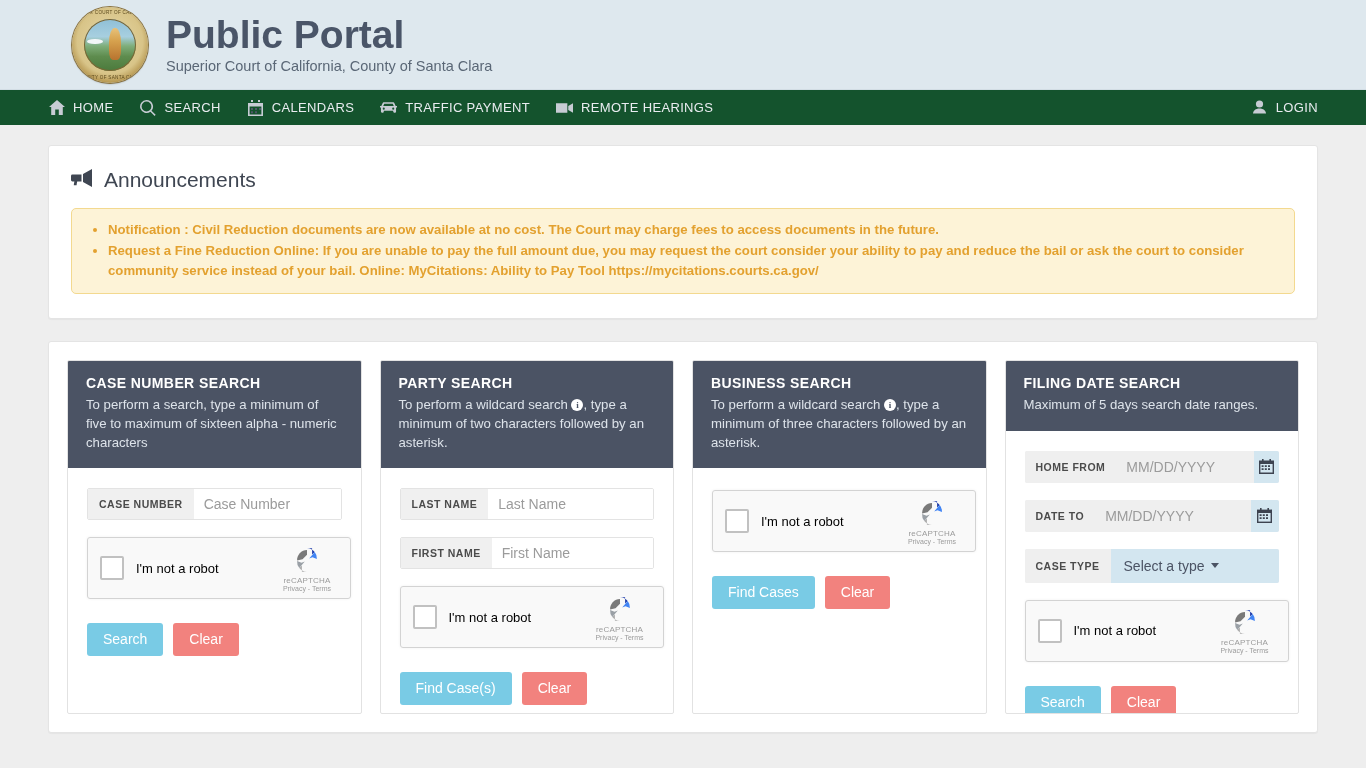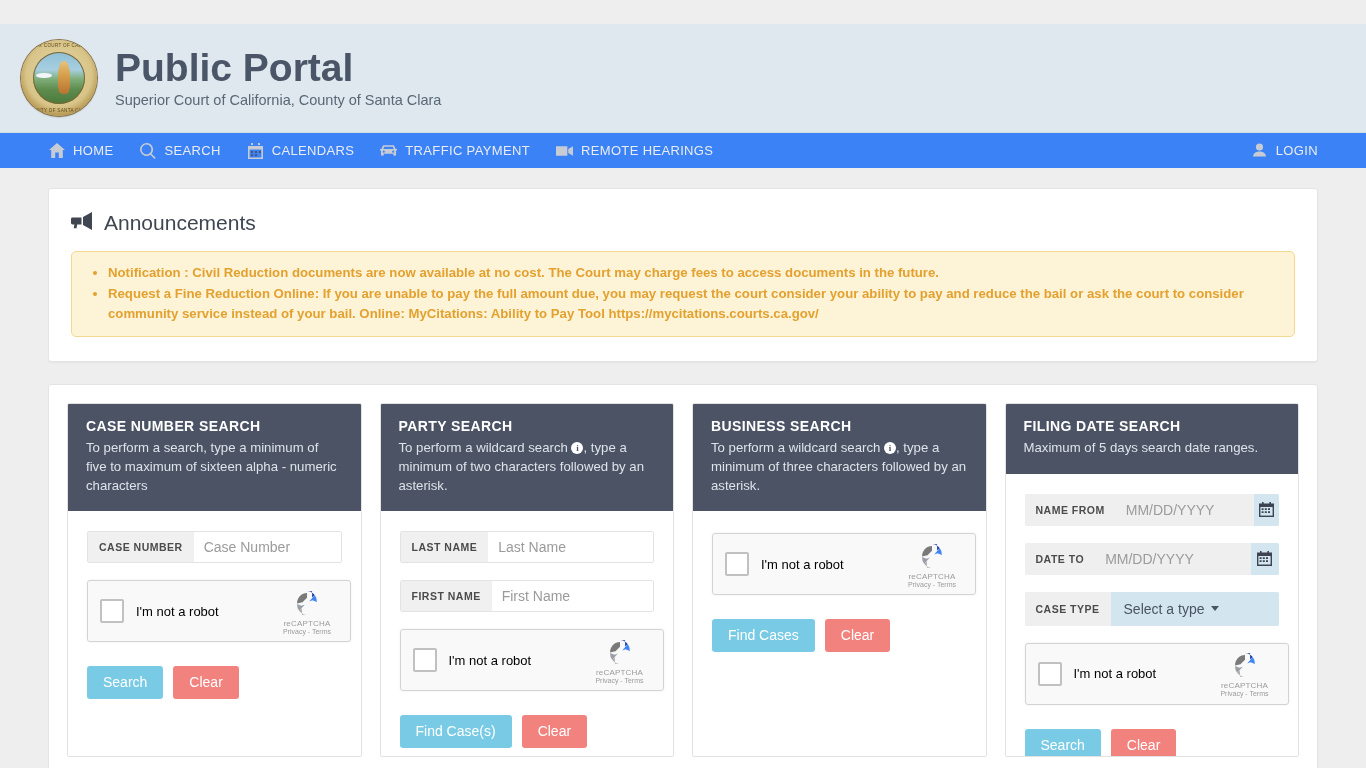--- a/index.html
+++ b/index.html
@@ -6,27 +6,26 @@
   html, body {
     margin: 0; padding: 0;
     width: 1366px; height: 768px;
     overflow: hidden;
     background: #eeeeee;
     font-family: "Liberation Sans", sans-serif;
   }
 
   
   .site-header {
-    height: 109px;
+    height: 90px;
     background: #dee8ee;
     display: flex;
     align-items: center;
-    padding-left: 21px;
+    padding-left: 72px;
     border-bottom: 1px solid #d2dde4;
-    margin-top: 24px;
   }
   .seal {
     width: 76px; height: 76px;
     border-radius: 50%;
     position: relative;
     flex: 0 0 auto;
     background: radial-gradient(circle at 50% 45%, #e8d9a8 0%, #d8c488 58%, #b99b56 72%, #cbb778 84%, #9f8448 100%);
     box-shadow: 0 0 0 1px #8a7340, 0 1px 2px rgba(0,0,0,.35);
     overflow: hidden;
   }
@@ -72,21 +71,21 @@
   }
   .brand .sub {
     margin-top: 4px;
     font-size: 14.5px;
     color: #5a6776;
   }
 
   
   .navbar {
     height: 35px;
-    background: #3b82f6;
+    background: #14532d;
     display: flex;
     align-items: center;
     padding: 0 48px 0 48px;
   }
   .nav-left { display:flex; align-items:center; gap: 26px; }
   .nav-right { margin-left:auto; display:flex; align-items:center; }
   .nav-item {
     display: flex; align-items: center; gap: 8px;
     color: #e9ecf0;
     font-size: 13px;
@@ -500,21 +499,21 @@
       </div>
     </div>
 
     <div class="card">
       <div class="card-head">
         <h2>FILING DATE SEARCH</h2>
         <p>Maximum of 5 days search date ranges.</p>
       </div>
       <div class="card-body">
         <div class="field date">
-          <div class="addon">NAME FROM</div>
+          <div class="addon">HOME FROM</div>
           <input type="text" placeholder="MM/DD/YYYY" style="">
           <div class="cal-btn">
             <svg width="15" height="15" viewBox="0 0 15 15">
                 <path d="M0 1.6h15V15H0z"></path>
                 <path d="M1.4 5h12.2v8.6H1.4z" fill="#d3e6f0"></path>
                 <path d="M2.6 6.3h2v1.7h-2zm3.2 0h2v1.7h-2zm3.2 0h2v1.7h-2zM2.6 9.2h2v1.7h-2zm3.2 0h2v1.7h-2zm3.2 0h2v1.7h-2z"></path>
                 <path d="M3 0h1.6v2.6H3zM10.4 0H12v2.6h-1.6z"></path>
               </svg>
           </div>
         </div>

